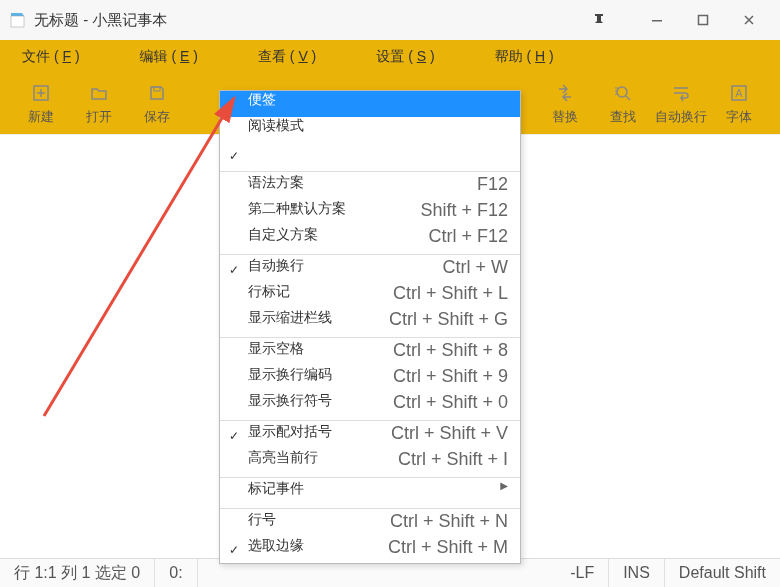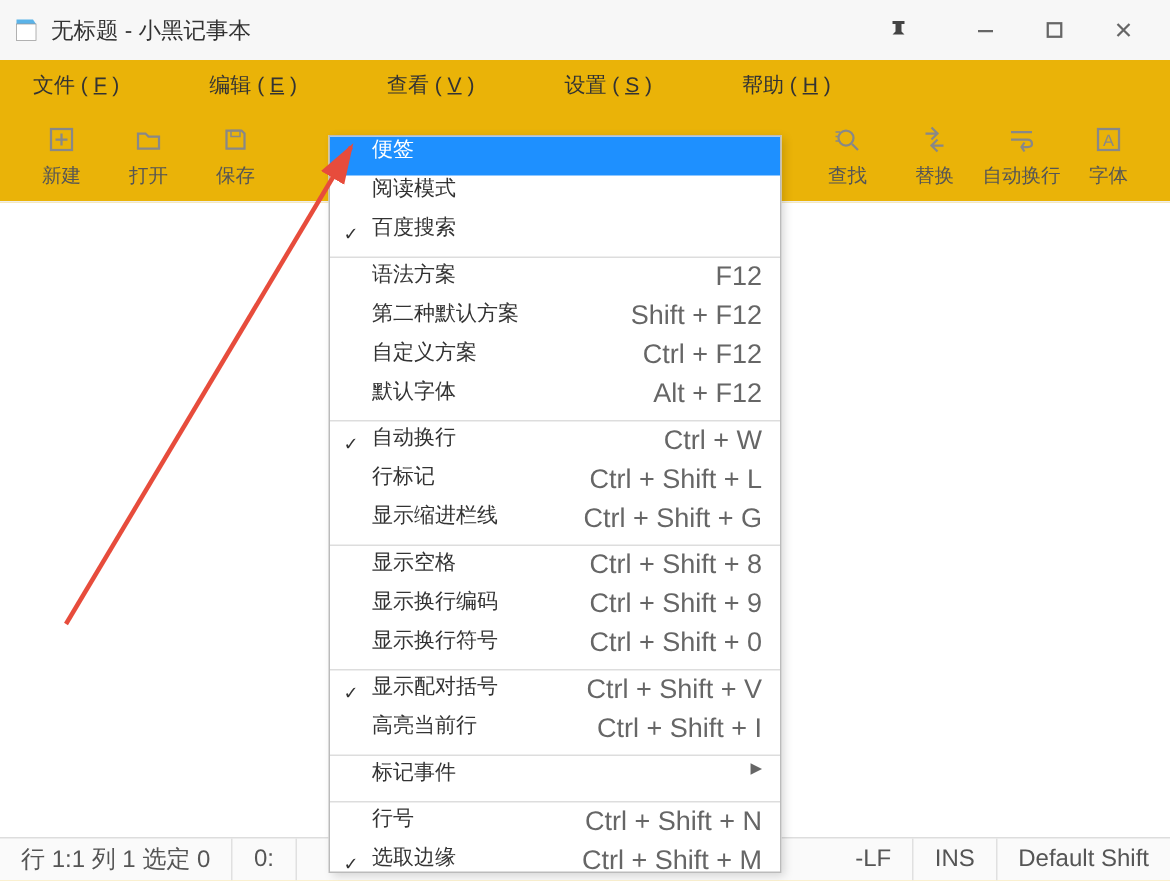--- a/index.html
+++ b/index.html
@@ -101,35 +101,35 @@
             <path d="M4 4 L14 4 L16 6 L16 16 L4 16 Z" fill="none" stroke="#888" stroke-width="1.5"></path>
             <rect x="7" y="4" width="6" height="4" fill="none" stroke="#888" stroke-width="1"></rect>
           </svg>
         </span>
       <span>保存</span>
     </div>
     <div class="tool-spacer"></div>
     <div class="tool-btn">
       <span class="tool-icon">
           <svg width="20" height="20">
+            <path d="M4 6 L12 6 M8 2 L12 6 L8 10" fill="none" stroke="#888" stroke-width="1.5"></path>
+            <path d="M16 14 L8 14 M12 10 L8 14 L12 18" fill="none" stroke="#888" stroke-width="1.5"></path>
+          </svg>
+        </span>
+      <span>替换</span>
+    </div>
+    <div class="tool-btn">
+      <span class="tool-icon">
+          <svg width="20" height="20">
             <circle cx="9" cy="9" r="5" fill="none" stroke="#888" stroke-width="1.5"></circle>
             <path d="M13 13 L17 17" stroke="#888" stroke-width="1.5"></path>
             <path d="M2 5 L5 5 M2 8 L4 8 M2 11 L5 11" stroke="#888" stroke-width="1"></path>
           </svg>
         </span>
       <span>查找</span>
-    </div>
-    <div class="tool-btn">
-      <span class="tool-icon">
-          <svg width="20" height="20">
-            <path d="M4 6 L12 6 M8 2 L12 6 L8 10" fill="none" stroke="#888" stroke-width="1.5"></path>
-            <path d="M16 14 L8 14 M12 10 L8 14 L12 18" fill="none" stroke="#888" stroke-width="1.5"></path>
-          </svg>
-        </span>
-      <span>替换</span>
     </div>
     <div class="tool-btn">
       <span class="tool-icon">
           <svg width="20" height="20">
             <path d="M3 5 L17 5 M3 10 L14 10 Q17 10 17 13 Q17 15 14 15 L10 15 M12 12 L10 15 L12 18" fill="none" stroke="#888" stroke-width="1.5"></path>
           </svg>
         </span>
       <span>自动换行</span>
     </div>
     <div class="tool-btn">
@@ -156,38 +156,33 @@
 
   <div class="dropdown" id="dropdown">
       <div class="dd-item hl">
         <span class="dd-label">便签</span>
       </div>
       <div class="dd-item">
         <span class="dd-label">阅读模式</span>
       </div>
       <div class="dd-item">
         <span class="dd-check">✓</span>
-        <span class="dd-label">百度搜索</span>
       </div>
       <div class="dd-sep"></div>
       <div class="dd-item">
         <span class="dd-label">语法方案</span>
         <span class="dd-shortcut">F12</span>
       </div>
       <div class="dd-item">
         <span class="dd-label">第二种默认方案</span>
         <span class="dd-shortcut">Shift + F12</span>
       </div>
       <div class="dd-item">
         <span class="dd-label">自定义方案</span>
         <span class="dd-shortcut">Ctrl + F12</span>
-      </div>
-      <div class="dd-item">
-        <span class="dd-label">默认字体</span>
-        <span class="dd-shortcut">Alt + F12</span>
       </div>
       <div class="dd-sep"></div>
       <div class="dd-item">
         <span class="dd-check">✓</span>
         <span class="dd-label">自动换行</span>
         <span class="dd-shortcut">Ctrl + W</span>
       </div>
       <div class="dd-item">
         <span class="dd-label">行标记</span>
         <span class="dd-shortcut">Ctrl + Shift + L</span>

